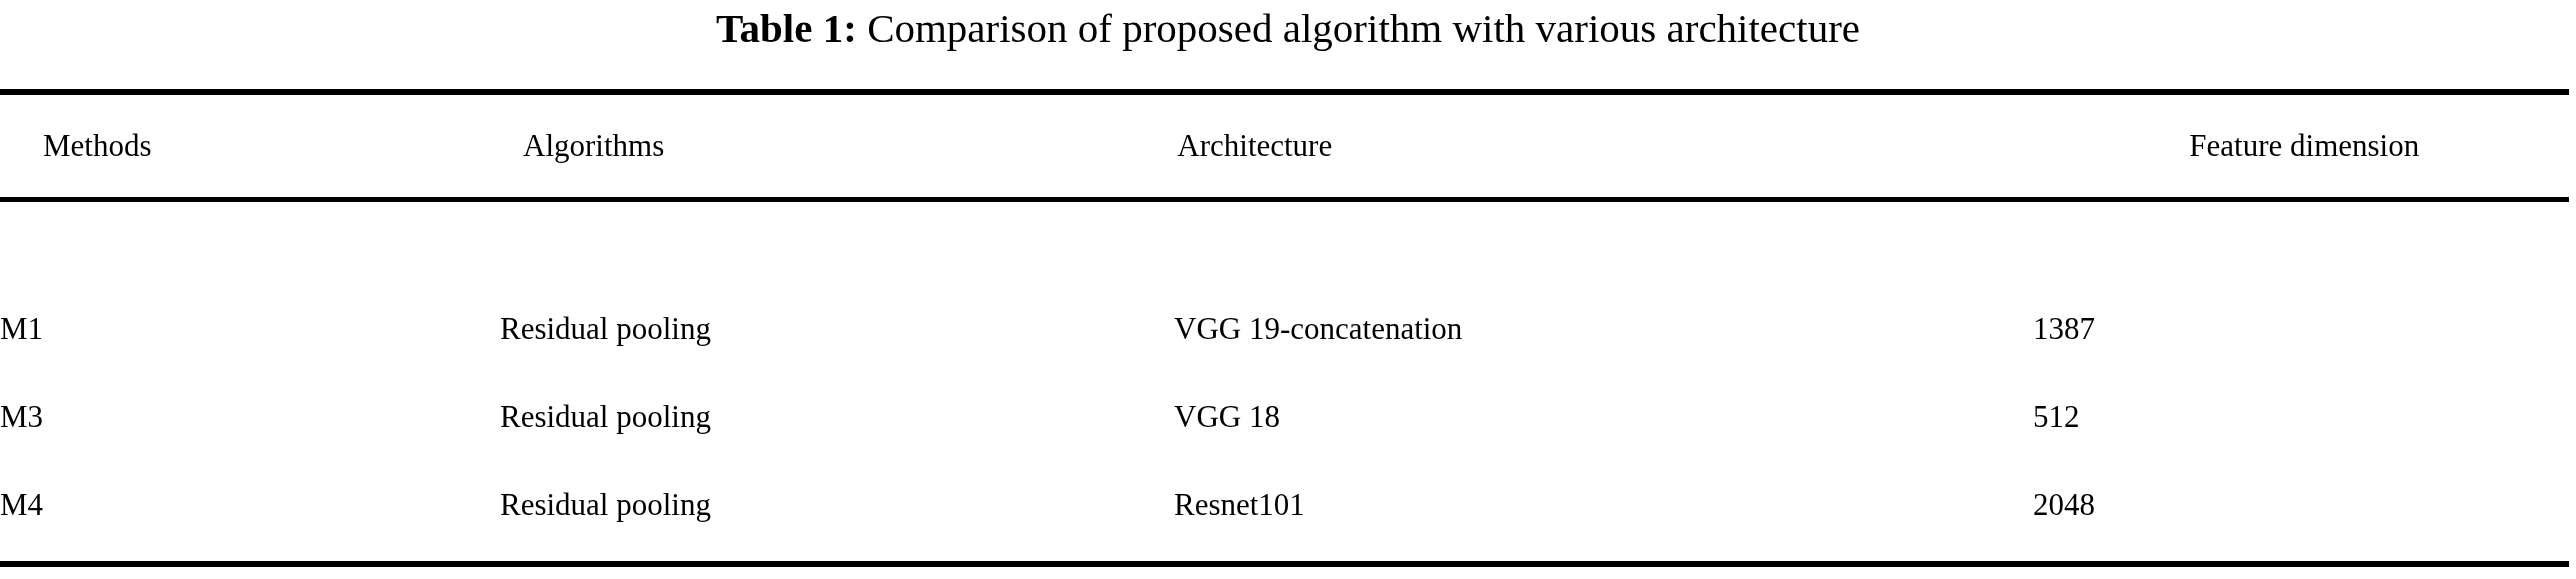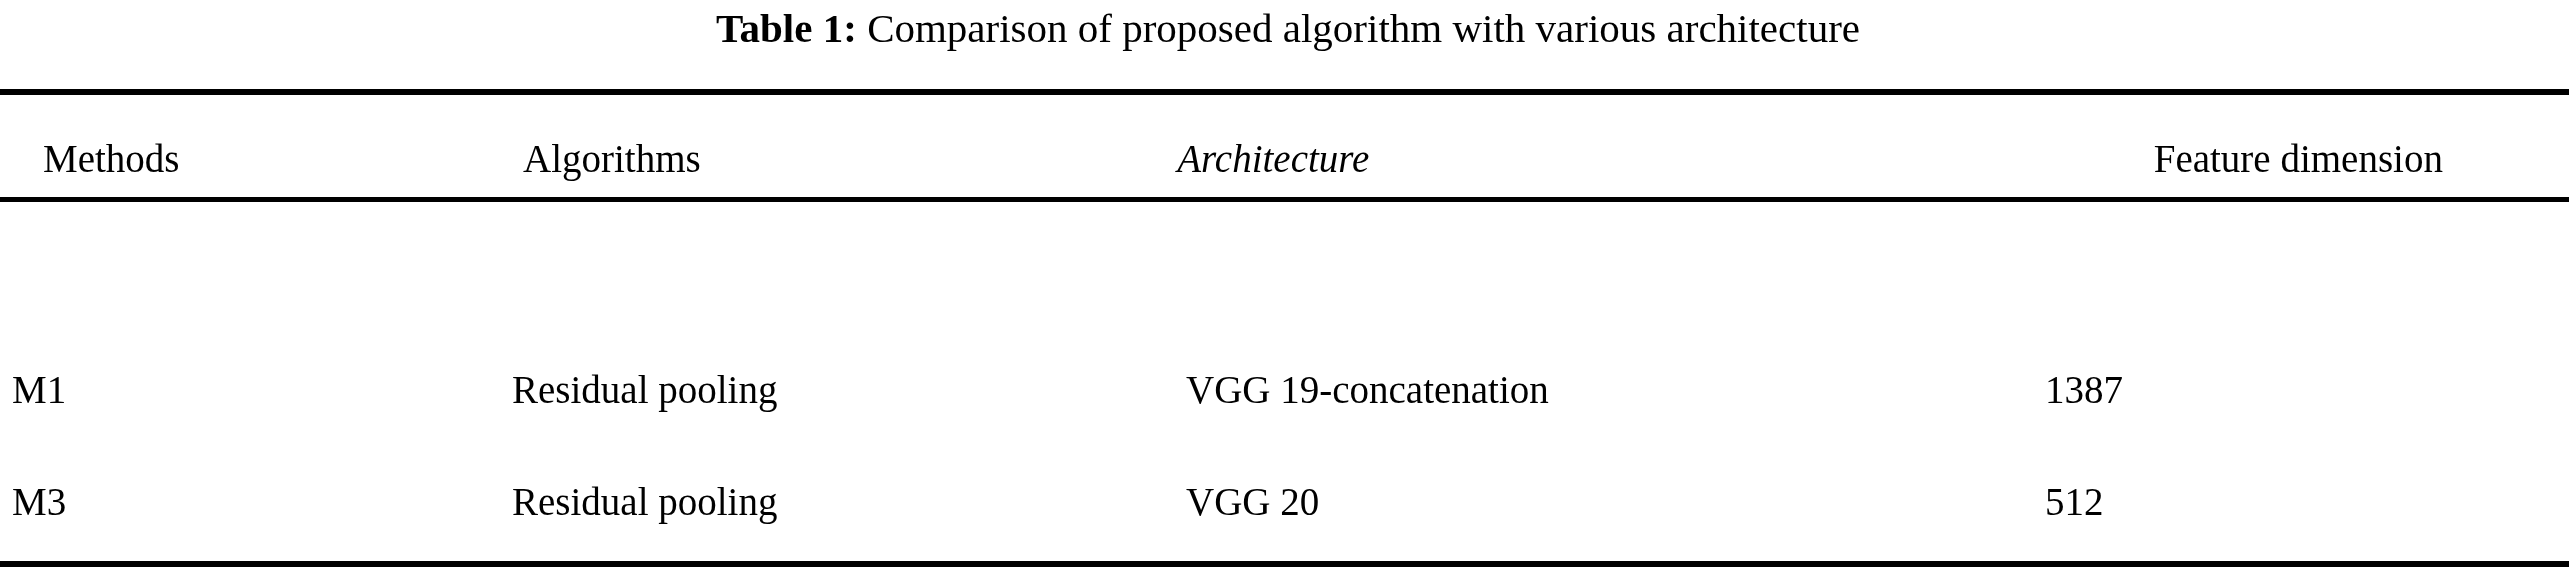--- a/index.html
+++ b/index.html
@@ -60,41 +60,41 @@
     border-collapse: collapse;
     table-layout: fixed;
   }
   .tbl col.c-methods      { width: 500px; }
   .tbl col.c-algorithms   { width: 674px; }
   .tbl col.c-architecture { width: 859px; }
   .tbl col.c-feature      { width: 536px; }
 
   .tbl th,
   .tbl td {
-    padding: 12px;
+    padding: 0;
     margin: 0;
     text-align: left;
     vertical-align: middle;
     font-weight: normal;
-    font-size: 39px;
+    font-size: 31px;
     white-space: nowrap;
   }
 
   .tbl thead th { height: 102px; }
   .tbl tbody td { height: 88px; }
 
   .cell-pad-1 { padding-left: 43px; }
   .cell-pad-2 { padding-left: 23px; }
   .cell-pad-3 { padding-left: 3.3px; }
   .cell-pad-4 { padding-left: 6.6px; }
 
   
   .tbl thead th.cell-pad-1 { padding-left: 43px; }
   .tbl thead th.cell-pad-2 { padding-left: 23px; margin-top: 35px; }
-  .tbl thead th.cell-pad-3 { padding-left: 3.3px; font-style: italic; }
+  .tbl thead th.cell-pad-3 { padding-left: 3.3px; }
   .tbl thead th.cell-pad-4 { padding-left: 6.6px; text-align: center; }
 
   .spacer-row td { height: 12px; }
 </style>
 </head>
 <body>
 
 <div class="table-figure">
 
   <div class="caption">
@@ -130,21 +130,21 @@
       </tr>
       <tr>
         <td class="cell-pad-1">M1</td>
         <td class="cell-pad-2">Residual pooling</td>
         <td class="cell-pad-3">VGG 19-concatenation</td>
         <td class="cell-pad-4">1387</td>
       </tr>
       <tr>
         <td class="cell-pad-1">M3</td>
         <td class="cell-pad-2">Residual pooling</td>
-        <td class="cell-pad-3">VGG 20</td>
+        <td class="cell-pad-3">VGG 18</td>
         <td class="cell-pad-4">512</td>
       </tr>
       <tr>
         <td class="cell-pad-1">M4</td>
         <td class="cell-pad-2">Residual pooling</td>
         <td class="cell-pad-3">Resnet101</td>
         <td class="cell-pad-4">2048</td>
       </tr>
     </tbody>
   </table>

